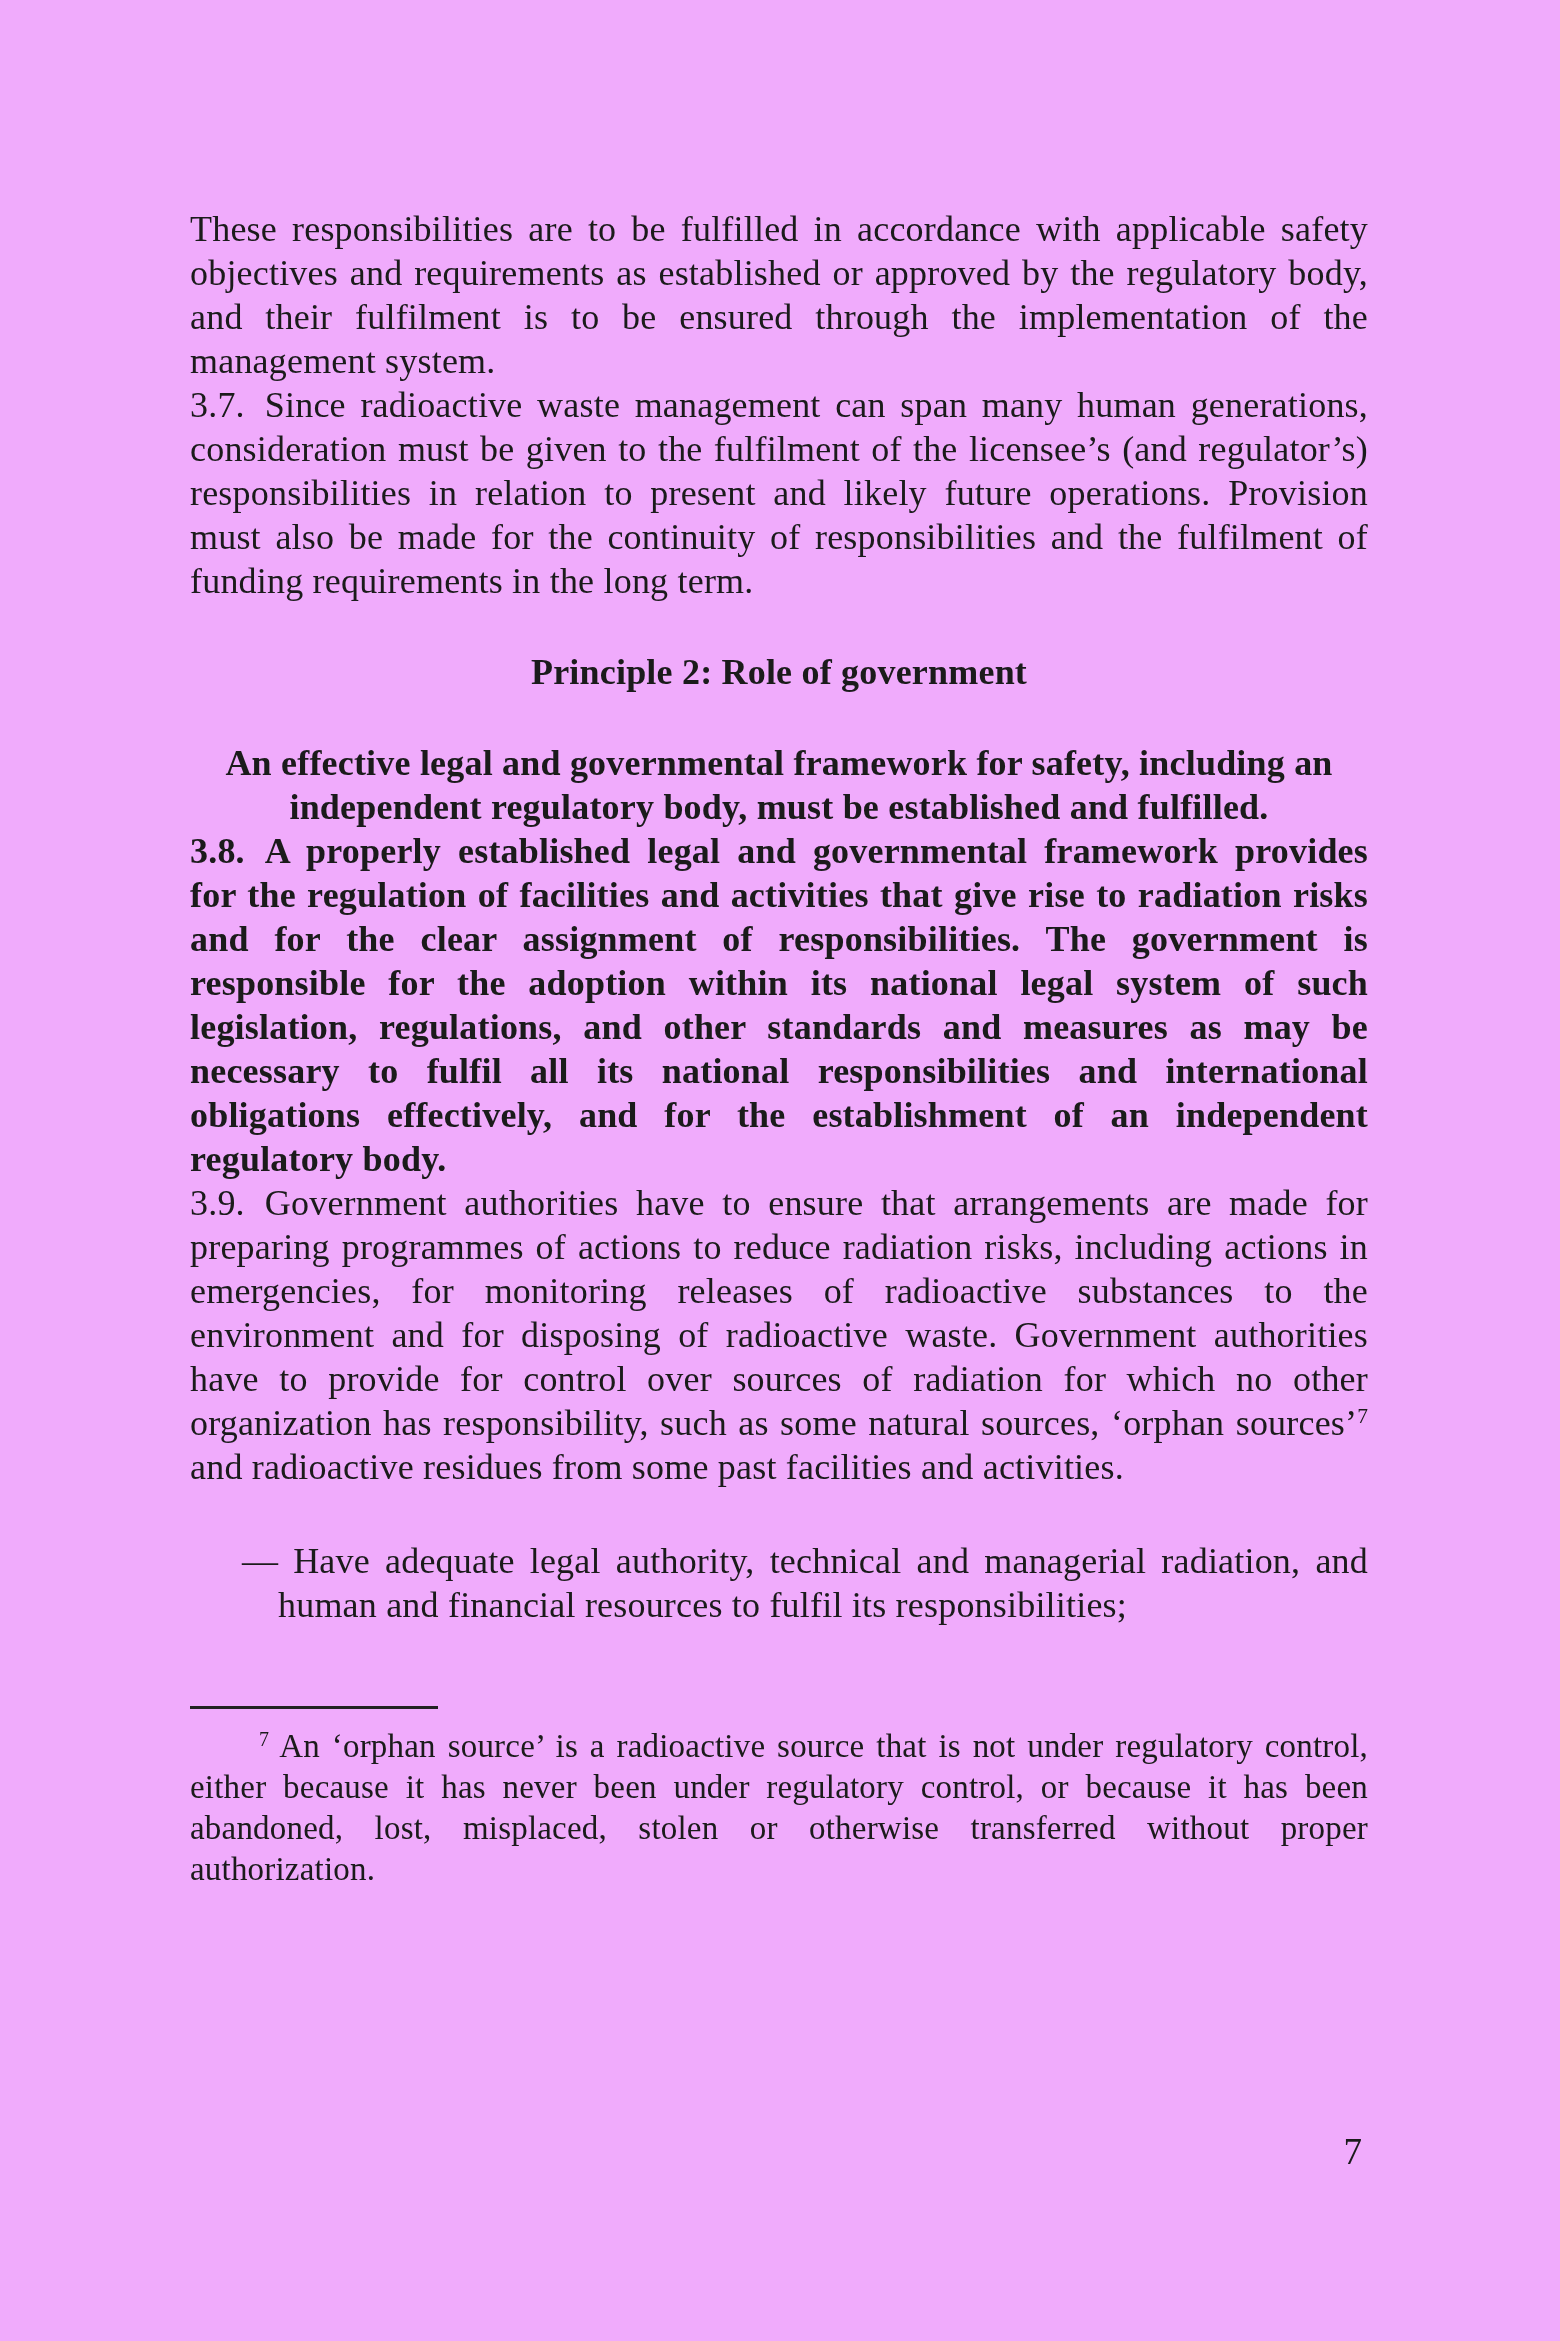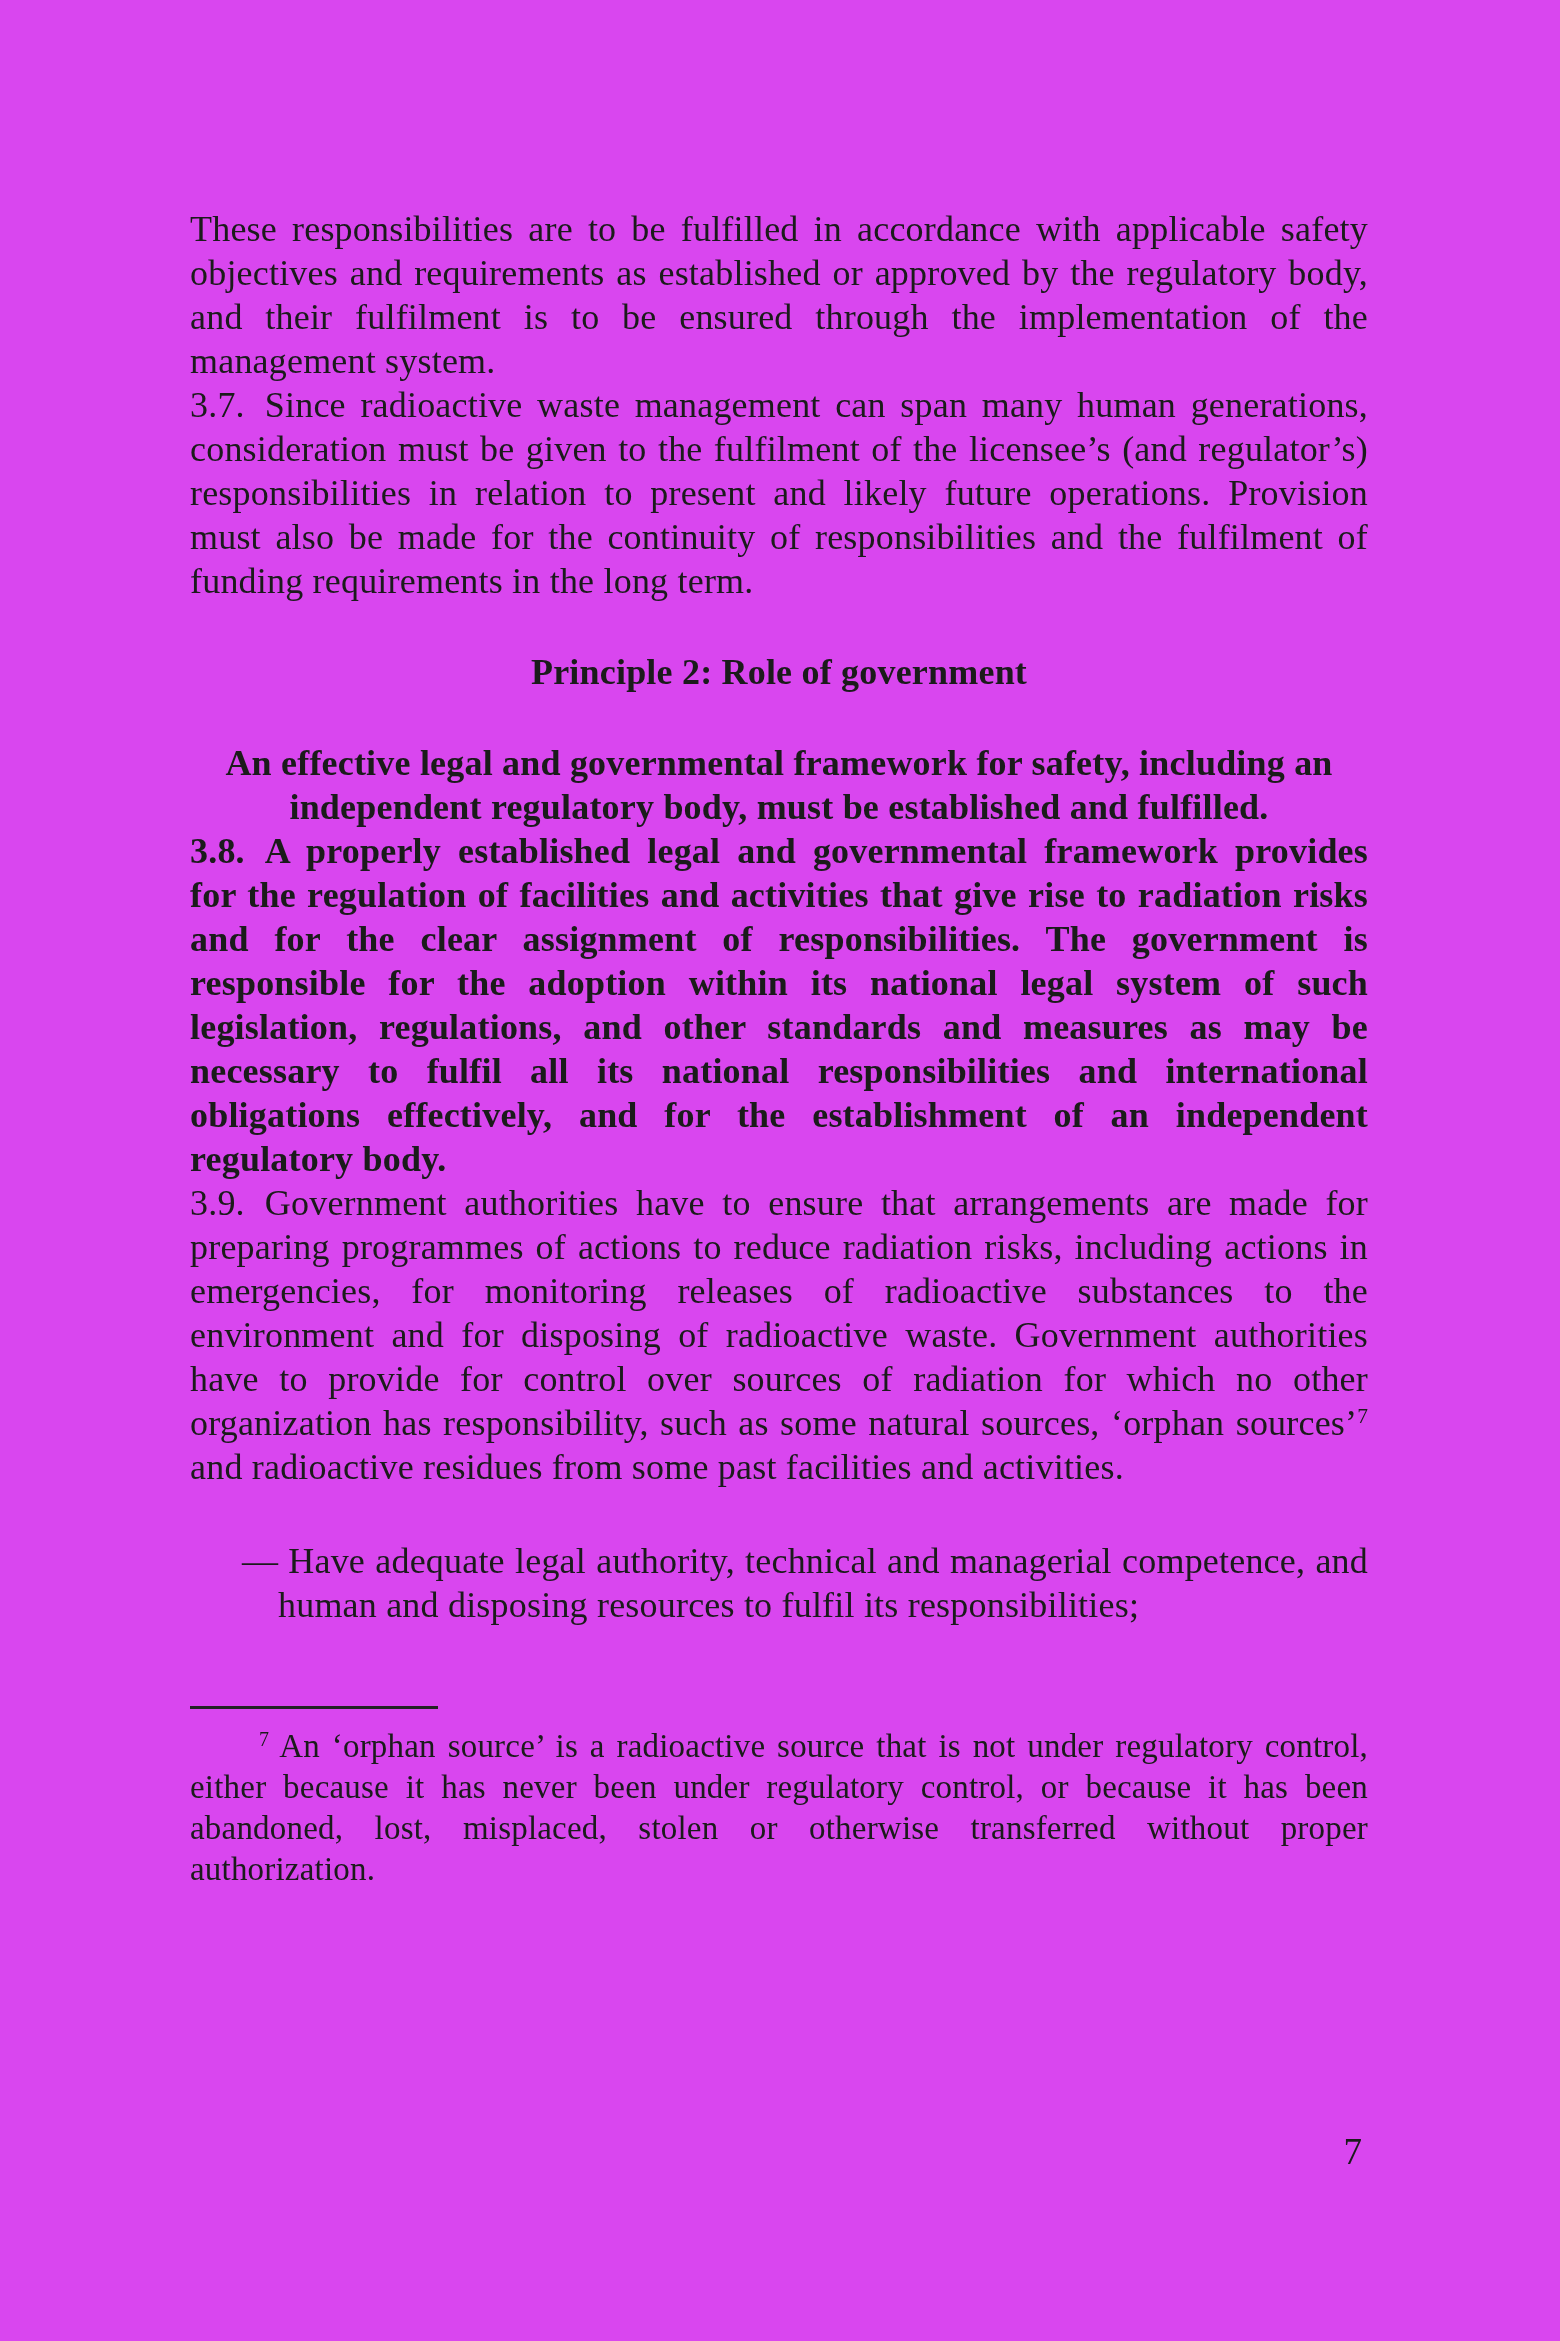--- a/index.html
+++ b/index.html
@@ -4,21 +4,21 @@
 <style>
   html, body {
     margin: 0;
     padding: 0;
     background: #ffffff;
   }
   .page {
     position: relative;
     width: 1560px;
     height: 2342px;
-    background: #d946ef;
+    background: #f0abfc;
     color: #1b1b1b;
     font-family: "Liberation Serif", "DejaVu Serif", serif;
     overflow: hidden;
   }
   .text-block {
     position: absolute;
     left: 190px;
     top: 0;
     width: 1178px;
     padding-top: 207px;
@@ -101,21 +101,21 @@
 
     <h2 class="principle-heading">Principle 2: Role of government</h2>
 
     <p class="principle-statement">An effective legal and governmental framework for safety, including an independent regulatory body, must be established and fulfilled.</p>
 
     <p class="para-38"><span class="pnum">3.8.</span><span>A properly established legal and governmental framework provides for the regulation of facilities and activities that give rise to radiation risks and for the clear assignment of responsibilities. The government is responsible for the adoption within its national legal system of such legislation, regulations, and other standards and measures as may be necessary to fulfil all its national responsibilities and international obligations effectively, and for the establishment of an independent regulatory body.</span></p>
 
     <p class="para-39"><span class="pnum">3.9.</span><span>Government authorities have to ensure that arrangements are made for preparing programmes of actions to reduce radiation risks, including actions in emergencies, for monitoring releases of radioactive substances to the environment and for disposing of radioactive waste. Government authorities have to provide for control over sources of radiation for which no other organization has responsibility, such as some natural sources, ‘orphan sources’</span><sup class="body-sup">7</sup><span> and radioactive residues from some past facilities and activities.</span></p>
 
 
-    <p class="bullet"><span class="dash">—</span> <span>Have adequate legal authority, technical and managerial competence, and human and disposing resources to fulfil its responsibilities;</span></p>
+    <p class="bullet"><span class="dash">—</span> <span>Have adequate legal authority, technical and managerial radiation, and human and financial resources to fulfil its responsibilities;</span></p>
 
     <div class="footnote-rule"></div>
 
     <p class="footnote"><sup>7</sup><span> An ‘orphan source’ is a radioactive source that is not under regulatory control, either because it has never been under regulatory control, or because it has been abandoned, lost, misplaced, stolen or otherwise transferred without proper authorization.</span></p>
 
   </main>
 
   <div class="page-number">7</div>
 </div>
 

